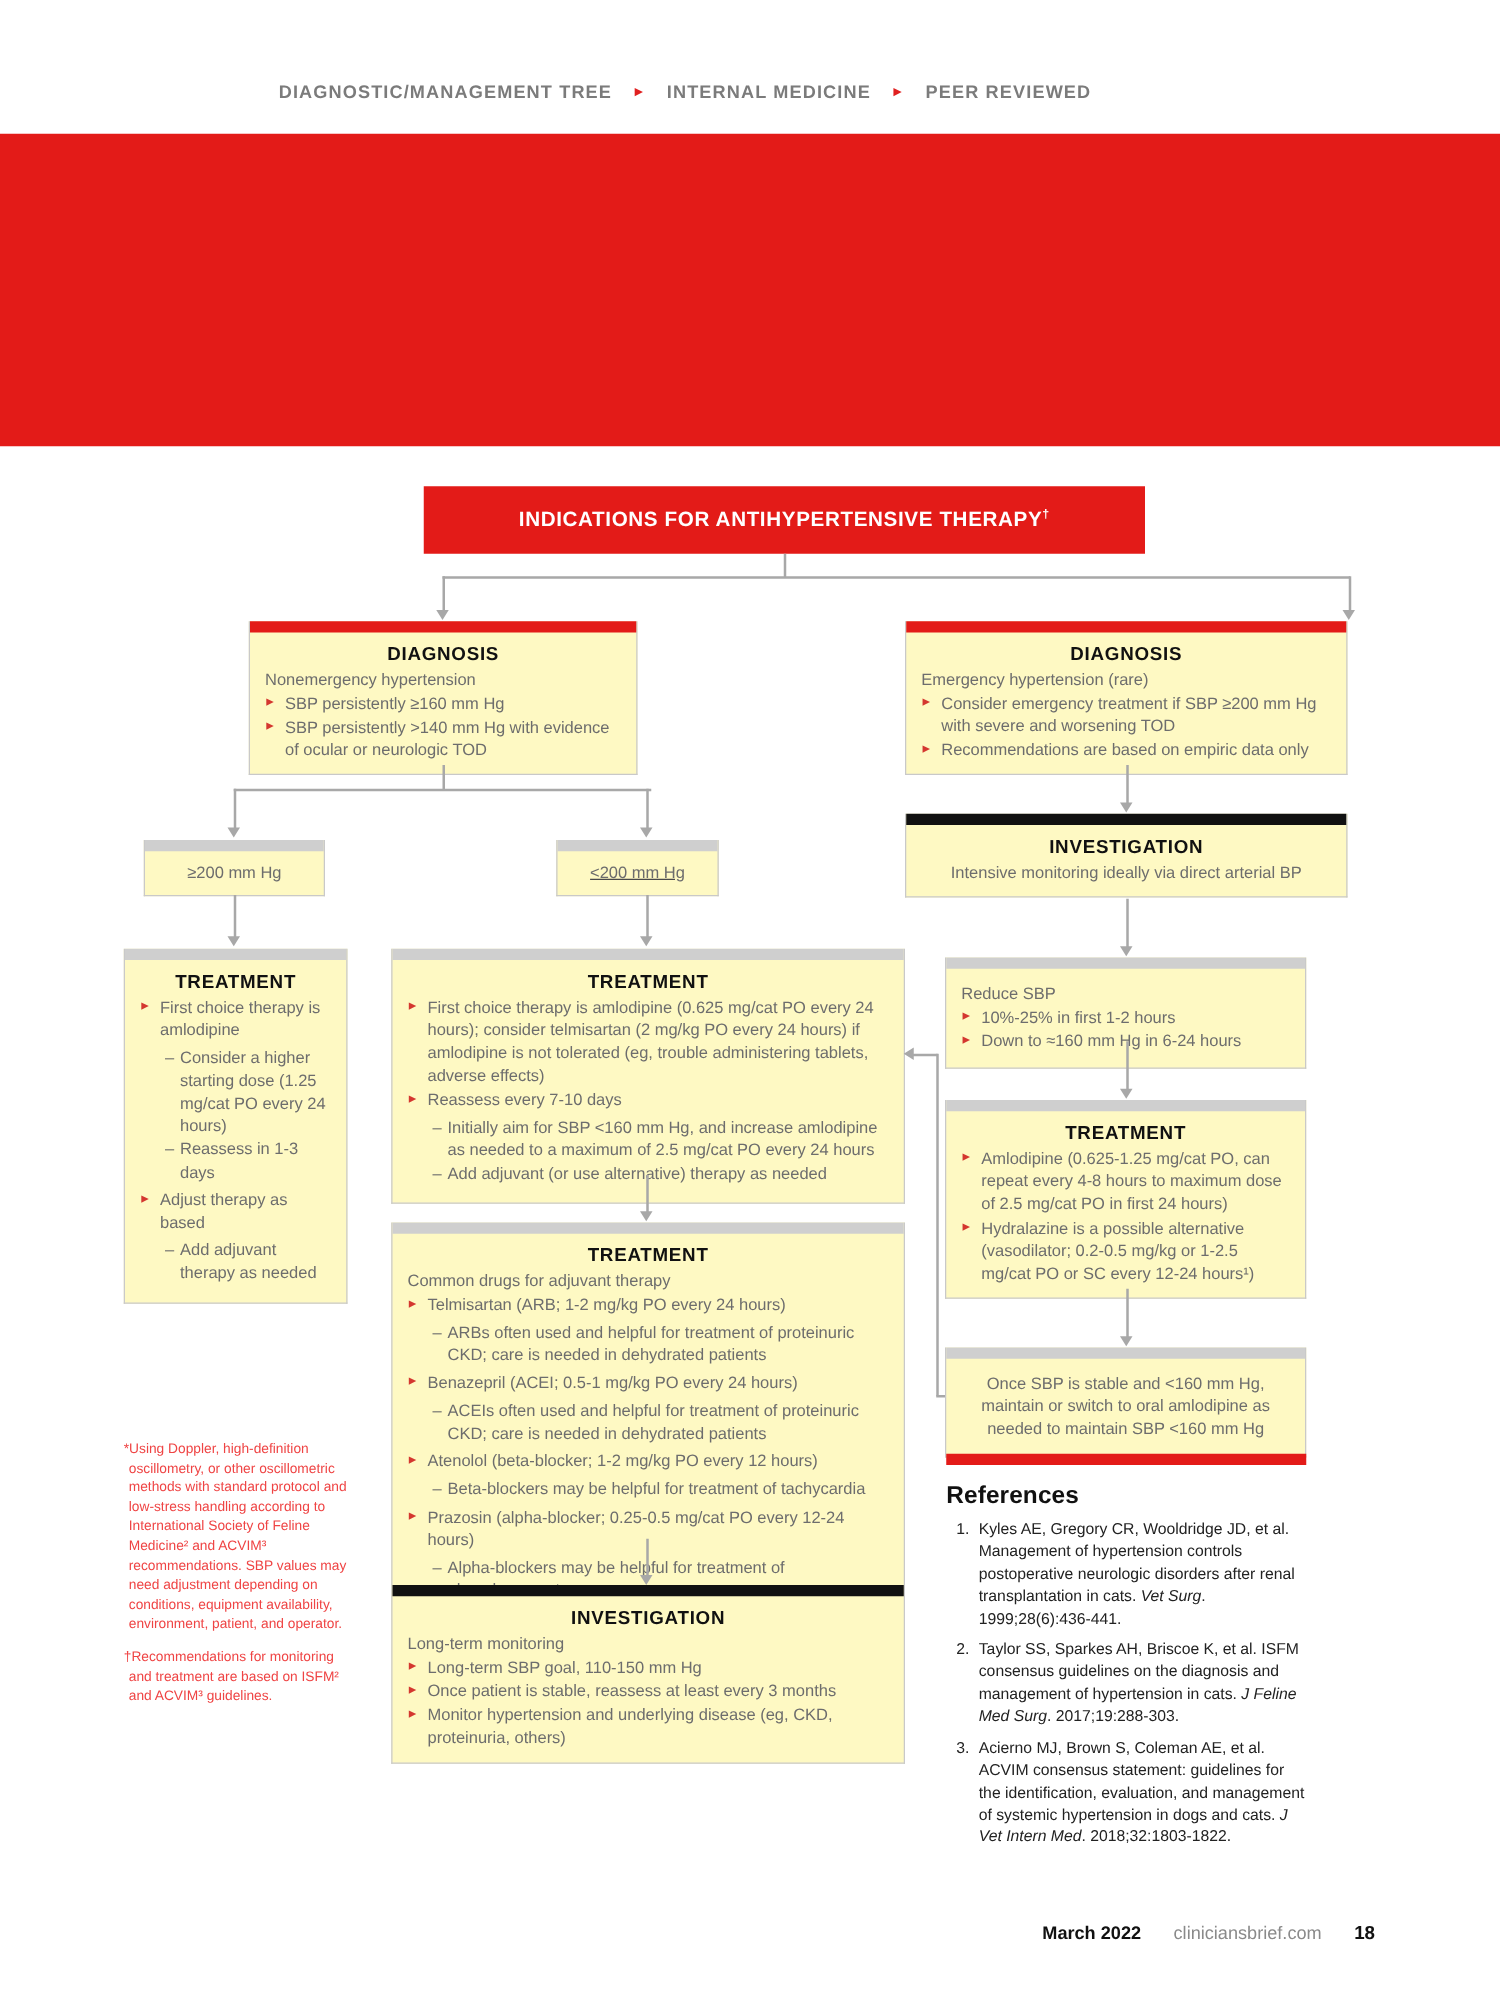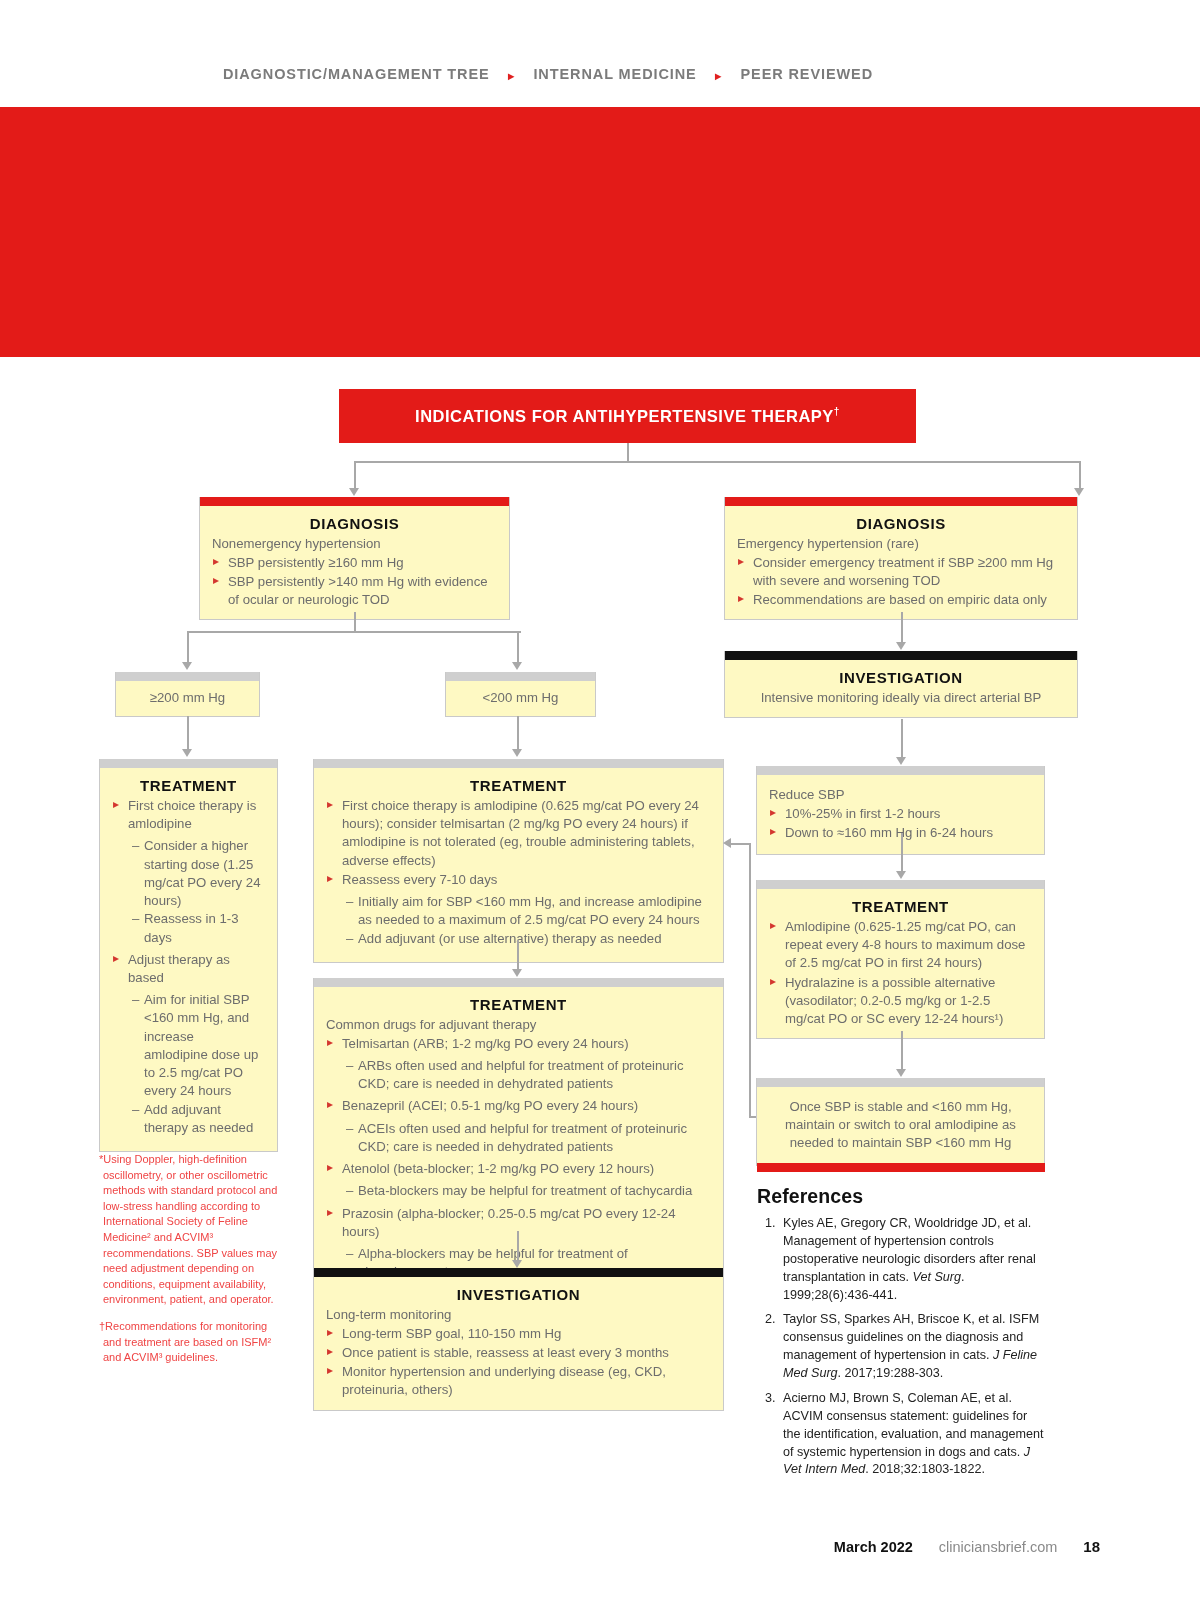--- a/index.html
+++ b/index.html
@@ -8,21 +8,21 @@
     background:#ffffff;
     font-family:"Liberation Sans", sans-serif;
     color:#4a4a4a;
     overflow:hidden;
   }
   .abs { position:absolute; box-sizing:border-box; }
 
   
   .breadcrumb {
     top:66px; left:0; width:1096px;
-    display:flex; justify-content:center; align-items:flex-end; gap:16px;
+    display:flex; justify-content:center; align-items:center; gap:16px;
     font-size:14.5px; font-weight:bold; letter-spacing:.9px; color:#7b7b7b;
   }
   .bc-sep { color:#e02020; font-size:11px; line-height:1; }
 
   
   .banner { top:107px; left:0; width:1200px; height:250px; background:#e31b18; }
 
   
   .node {
     background:#fef9c3; border:1px solid #c9c9c9;
@@ -66,21 +66,21 @@
   }
   #title-box .t {
     color:#ffffff; font-weight:bold; font-size:16.5px; letter-spacing:.5px;
   }
   #title-box sup { font-size:10px; vertical-align:super; }
 
   
   #dx-left   { top:497px; left:199px;  width:311px; }
   #dx-right  { top:497px; left:724px;  width:354px; }
   #thr-left  { top:672px; left:115px;  width:145px; }
-  #thr-right { top:672px; left:445px;  width:151px; }
+  #thr-right { top:672px; left:445px;  width:130px;text-decoration:underline; }
   #tx-left   { top:759px; left:99px;   width:179px; }
   #tx-mid    { top:759px; left:313px;  width:411px; }
   #tx-adj    { top:978px; left:313px;  width:411px; }
   #inv-mid   { top:1268px; left:313px; width:411px; }
   #inv-right { top:651px;  left:724px; width:354px; }
   #reduce    { top:766px;  left:756px; width:289px; }
   #tx-right  { top:880px;  left:756px; width:289px; }
   #stable    { top:1078px; left:756px; width:289px; }
 
   #thr-left .node-inner, #thr-right .node-inner { padding:8px 10px 9px; }
@@ -212,21 +212,20 @@
       <li>
         <span>First choice therapy is amlodipine</span>
         <ul class="sub">
           <li>Consider a higher starting dose (1.25 mg/cat PO every 24 hours)</li>
           <li>Reassess in 1-3 days</li>
         </ul>
       </li>
       <li>
         <span>Adjust therapy as based</span>
         <ul class="sub">
-          <li>Aim for initial SBP &lt;160 mm Hg, and increase amlodipine dose up to 2.5 mg/cat PO every 24 hours</li>
           <li>Add adjuvant therapy as needed</li>
         </ul>
       </li>
     </ul>
   </div>
 </div>
 
 <div class="abs node" id="tx-mid">
   <div class="bar bar-gray"></div>
   <div class="node-inner">

